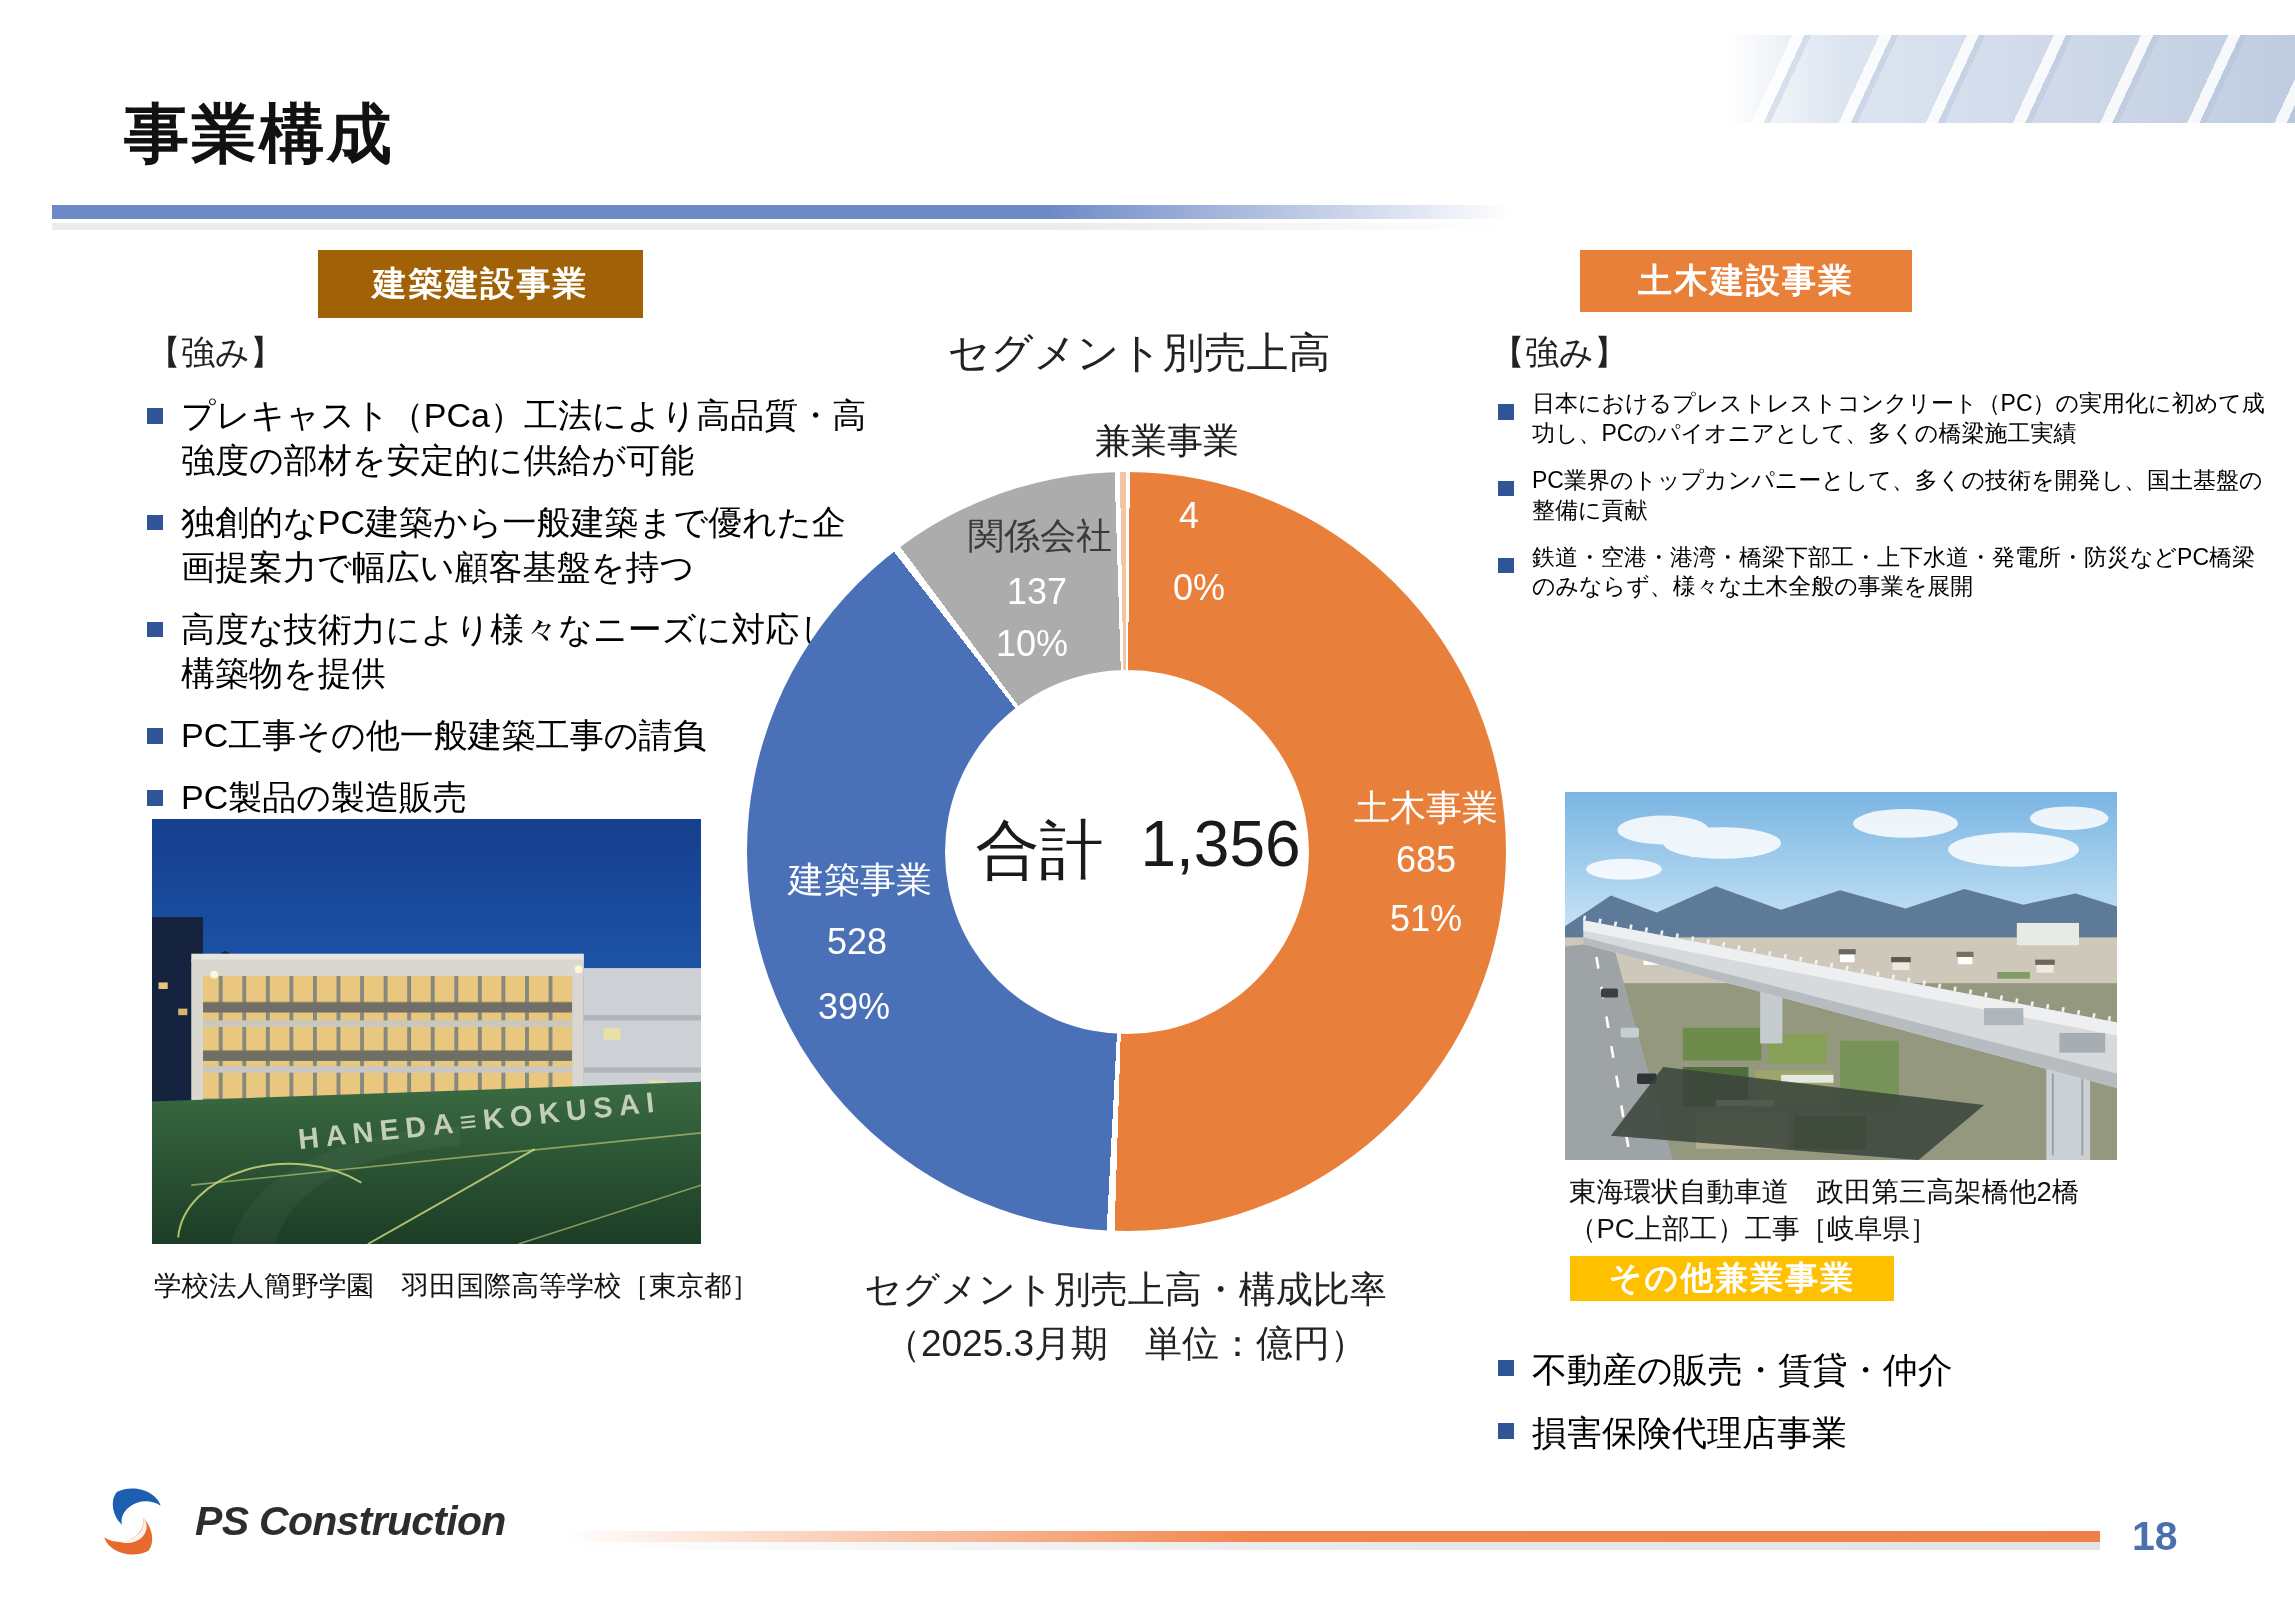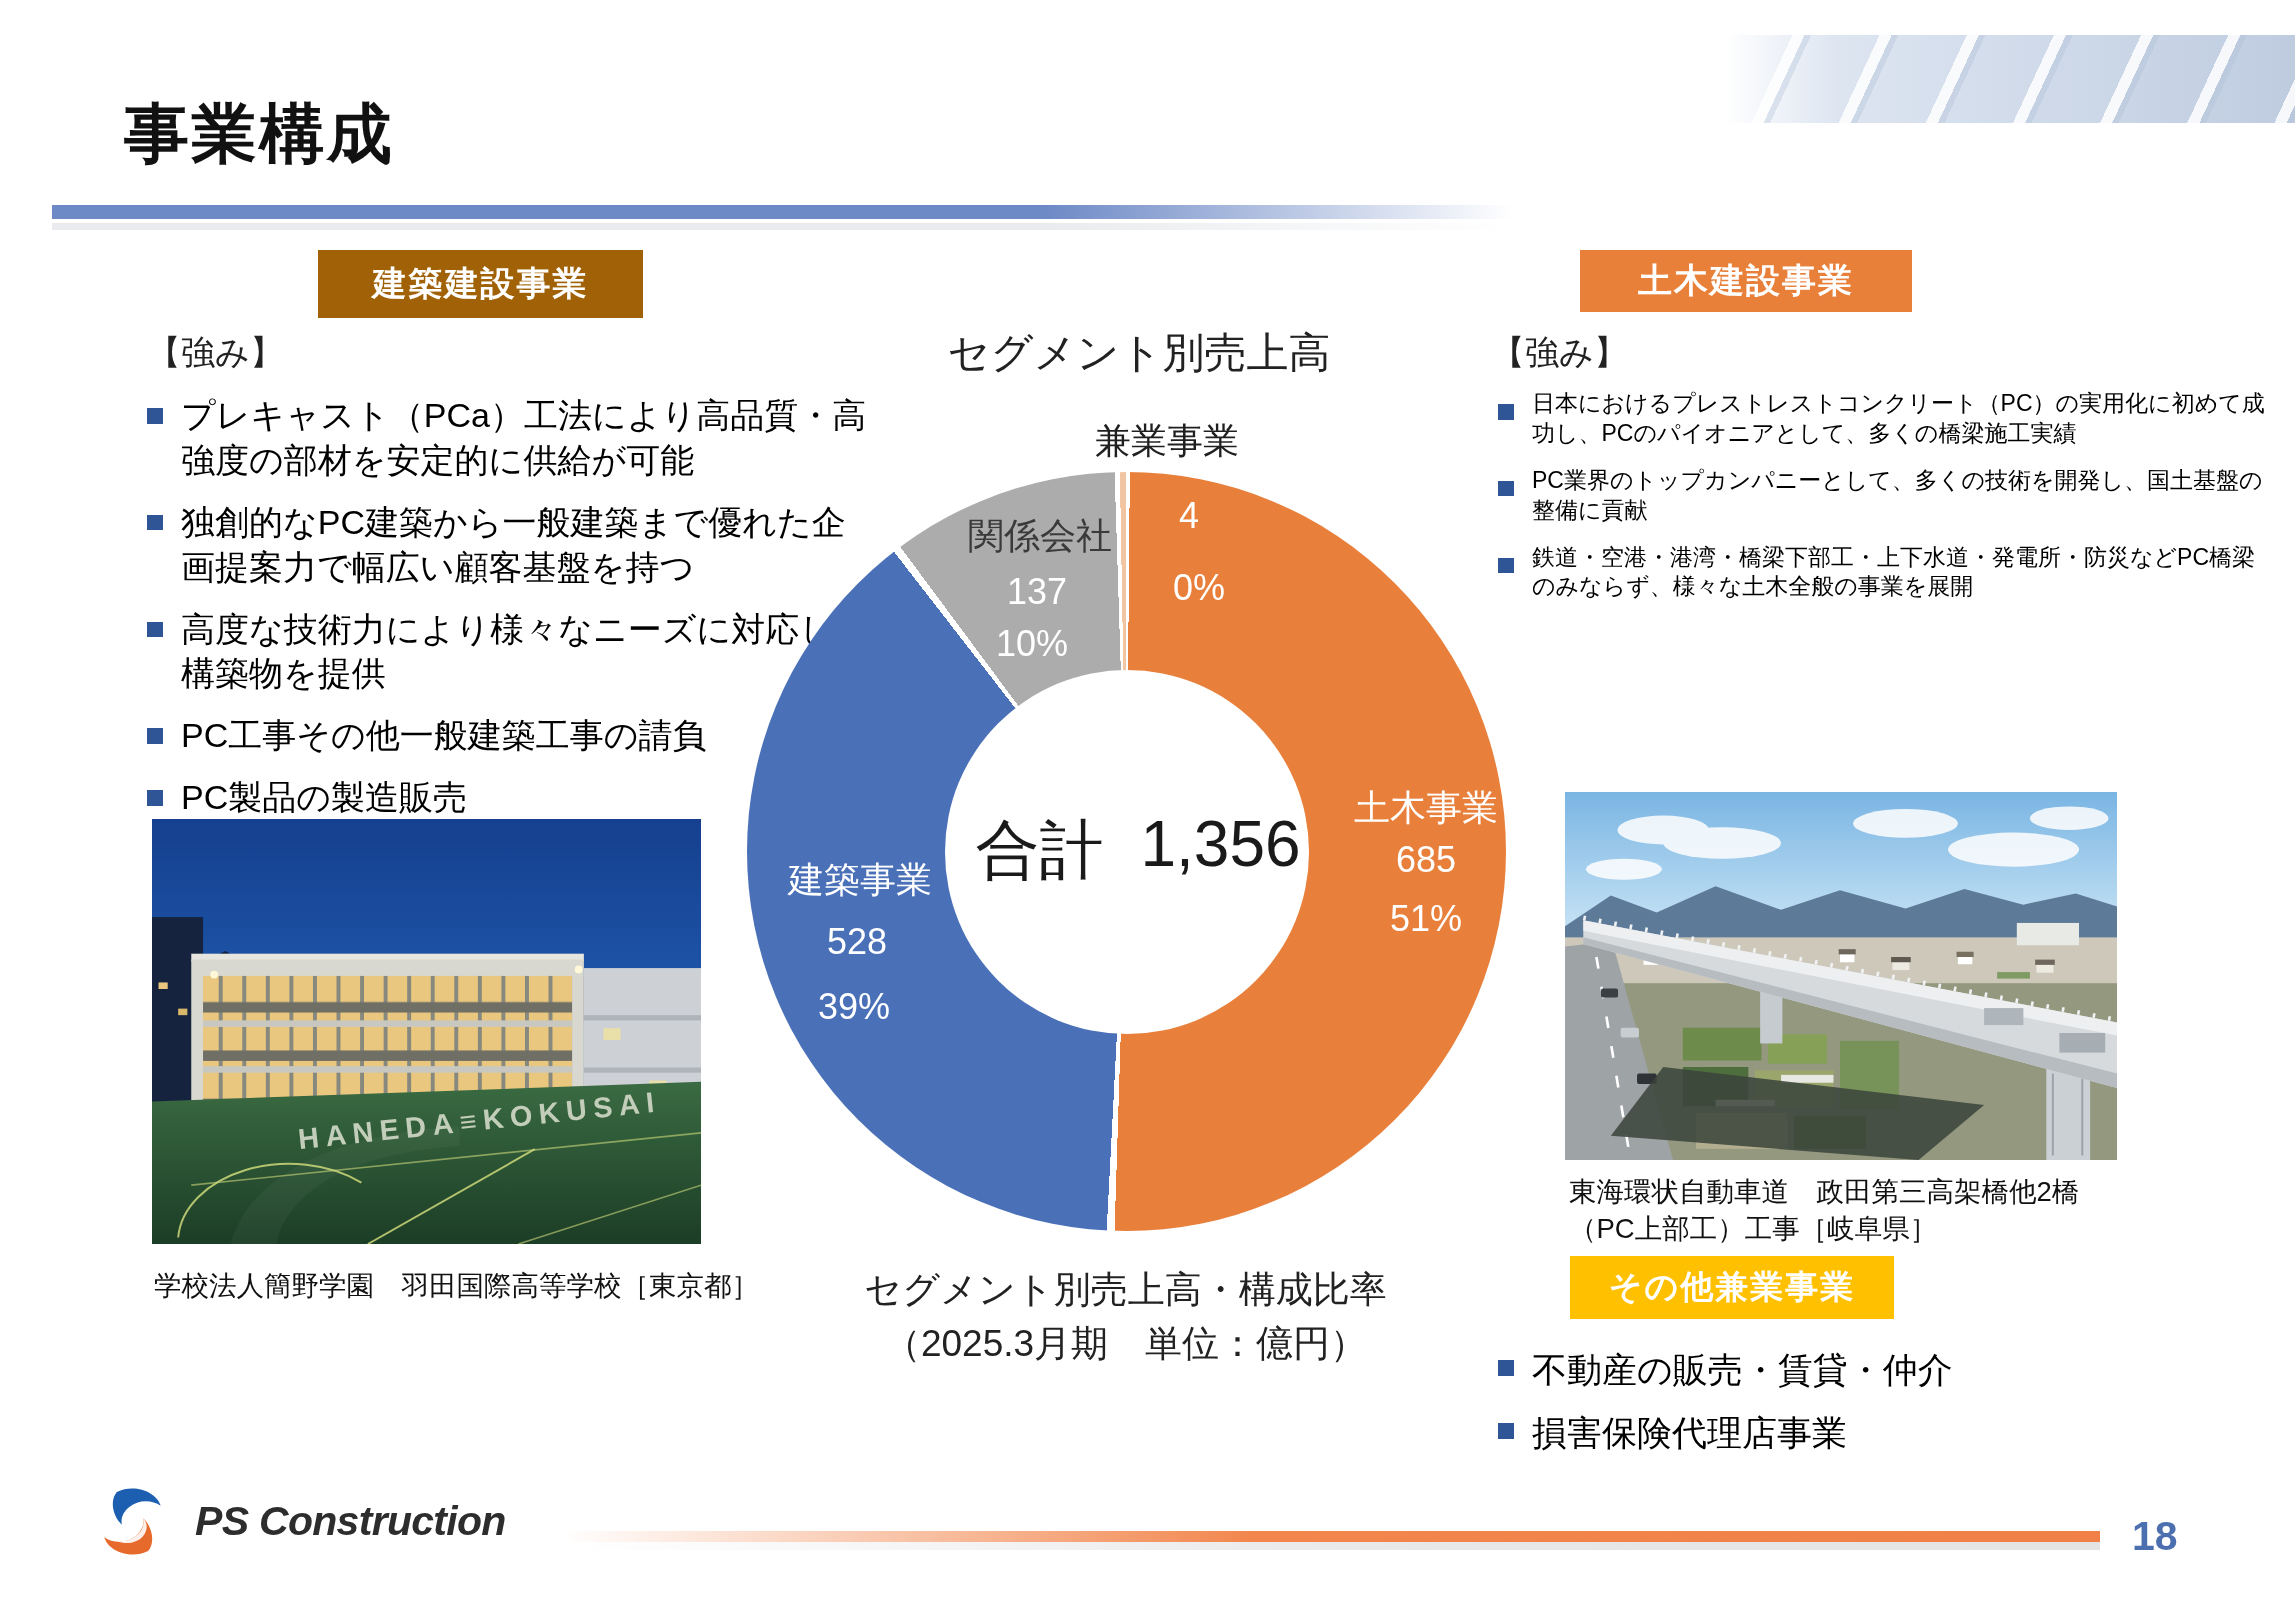--- a/index.html
+++ b/index.html
@@ -14,21 +14,21 @@
     background:linear-gradient(90deg,#E9EBEE 0%,#E9EBEE 68%,rgba(233,235,238,0) 100%);}
   .hdr-stripes{left:1724px;top:35px;width:571px;height:88px;
     background:
       repeating-linear-gradient(115deg, rgba(255,255,255,0) 0 62px, rgba(255,255,255,0.85) 62px 73px, rgba(173,190,214,0.35) 73px 79px),
       linear-gradient(90deg,#ffffff 0%,#dde5f1 20%,#bfcce0 100%);}
 
   
   .badge{display:flex;align-items:center;justify-content:center;color:#fff;font-weight:800;font-size:34px;letter-spacing:2px;}
   .badge-blue{left:318px;top:250px;width:325px;height:68px;background:#a16207;}
   .badge-orange{left:1580px;top:250px;width:332px;height:62px;background:#E8803A;}
-  .badge-yellow{left:1570px;top:1256px;width:324px;height:63px;background:#FFC000;font-size:33px;}
+  .badge-yellow{left:1570px;top:1256px;width:324px;height:45px;background:#FFC000;font-size:33px;}
 
   .strengths{font-size:34px;color:#222;}
   .strengths-left{left:147px;top:330px;}
   .strengths-right{left:1491px;top:330px;}
 
   ul.blist{list-style:none;margin:0;padding:0;}
   li.bullet{display:flex;margin-bottom:17px;}
   .sq{flex:0 0 15.7px;width:15.7px;height:15.7px;background:#2F5597;margin-top:15px;margin-right:18.3px;}
   .bt{font-size:34px;line-height:1.32;color:#000000;}
   .blist-left{left:147px;top:393px;width:723px;}

